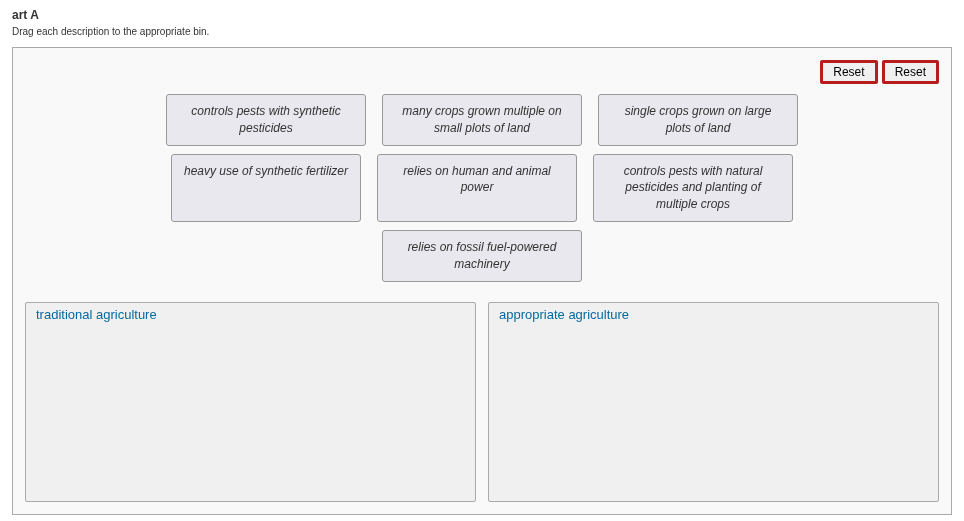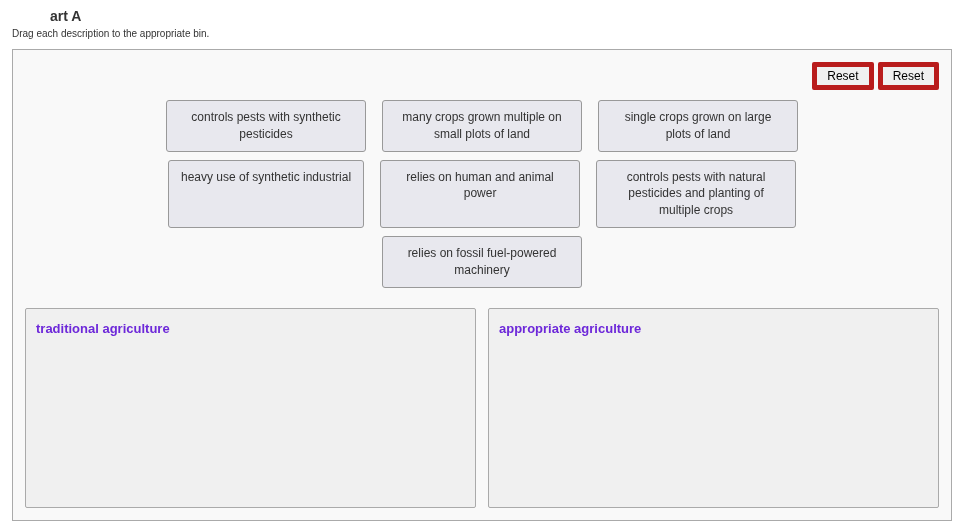--- a/index.html
+++ b/index.html
@@ -8,43 +8,42 @@
       font-size: 13px;
       background: #fff;
       color: #333;
     }
     .page-container {
       width: 964px;
       min-height: 521px;
       padding: 8px 12px;
     }
     .part-label {
-      font-size: 14px;
+      font-size: 12px;
       font-weight: bold;
       margin-bottom: 4px;
-      margin-left: 38px;
     }
     .instructions {
       font-size: 10px;
       margin-bottom: 10px;
     }
     .main-panel {
       border: 1px solid #aaa;
       background: #f9f9f9;
       padding: 12px;
       position: relative;
     }
     .top-buttons {
       display: flex;
       justify-content: flex-end;
       gap: 4px;
       margin-bottom: 10px;
     }
     .btn-reset, .btn-help {
-      border: 5px solid #b91c1c;
+      border: 3px solid #b91c1c;
       background: #f0f0f0;
       padding: 2px 10px;
       font-size: 12px;
       cursor: pointer;
       border-radius: 2px;
     }
     .btn-help {
       background: #f0f0f0;
     }
     .draggables-area {
@@ -65,41 +64,41 @@
       background: #e8e8ee;
       padding: 8px 12px;
       text-align: center;
       cursor: grab;
       border-radius: 3px;
       font-size: 12px;
       color: #333;
       min-width: 150px;
       max-width: 200px;
       line-height: 1.4;
+      font-style: italic;
     }
     .drop-bins {
       display: flex;
       gap: 12px;
     }
     .drop-bin {
       flex: 1;
       border: 1px solid #aaa;
       background: #f0f0f0;
       min-height: 200px;
       padding: 8px;
       border-radius: 2px;
       position: relative;
     }
     .drop-bin-label {
       font-size: 13px;
-      color: #6d28d9;
+      color: #0369a1;
       position: absolute;
-      top: 12px;
+      top: 4px;
       left: 10px;
-      font-weight: bold;
     }
   </style>
 </head>
 <body>
 
 <div class="page-container">
 
   <div class="part-label">art A</div>
   <div class="instructions">Drag each description to the appropriate bin.</div>
 
@@ -119,21 +118,21 @@
         <div class="drag-item" draggable="true">
           <span>many crops grown multiple on small plots of land</span>
         </div>
         <div class="drag-item" draggable="true">
           <span>single crops grown on large plots of land</span>
         </div>
       </div>
 
       <div class="drag-row">
         <div class="drag-item" draggable="true">
-          <span>heavy use of synthetic industrial</span>
+          <span>heavy use of synthetic fertilizer</span>
         </div>
         <div class="drag-item" draggable="true">
           <span>relies on human and animal power</span>
         </div>
         <div class="drag-item" draggable="true">
           <span>controls pests with natural pesticides and planting of multiple crops</span>
         </div>
       </div>
 
       <div class="drag-row">

